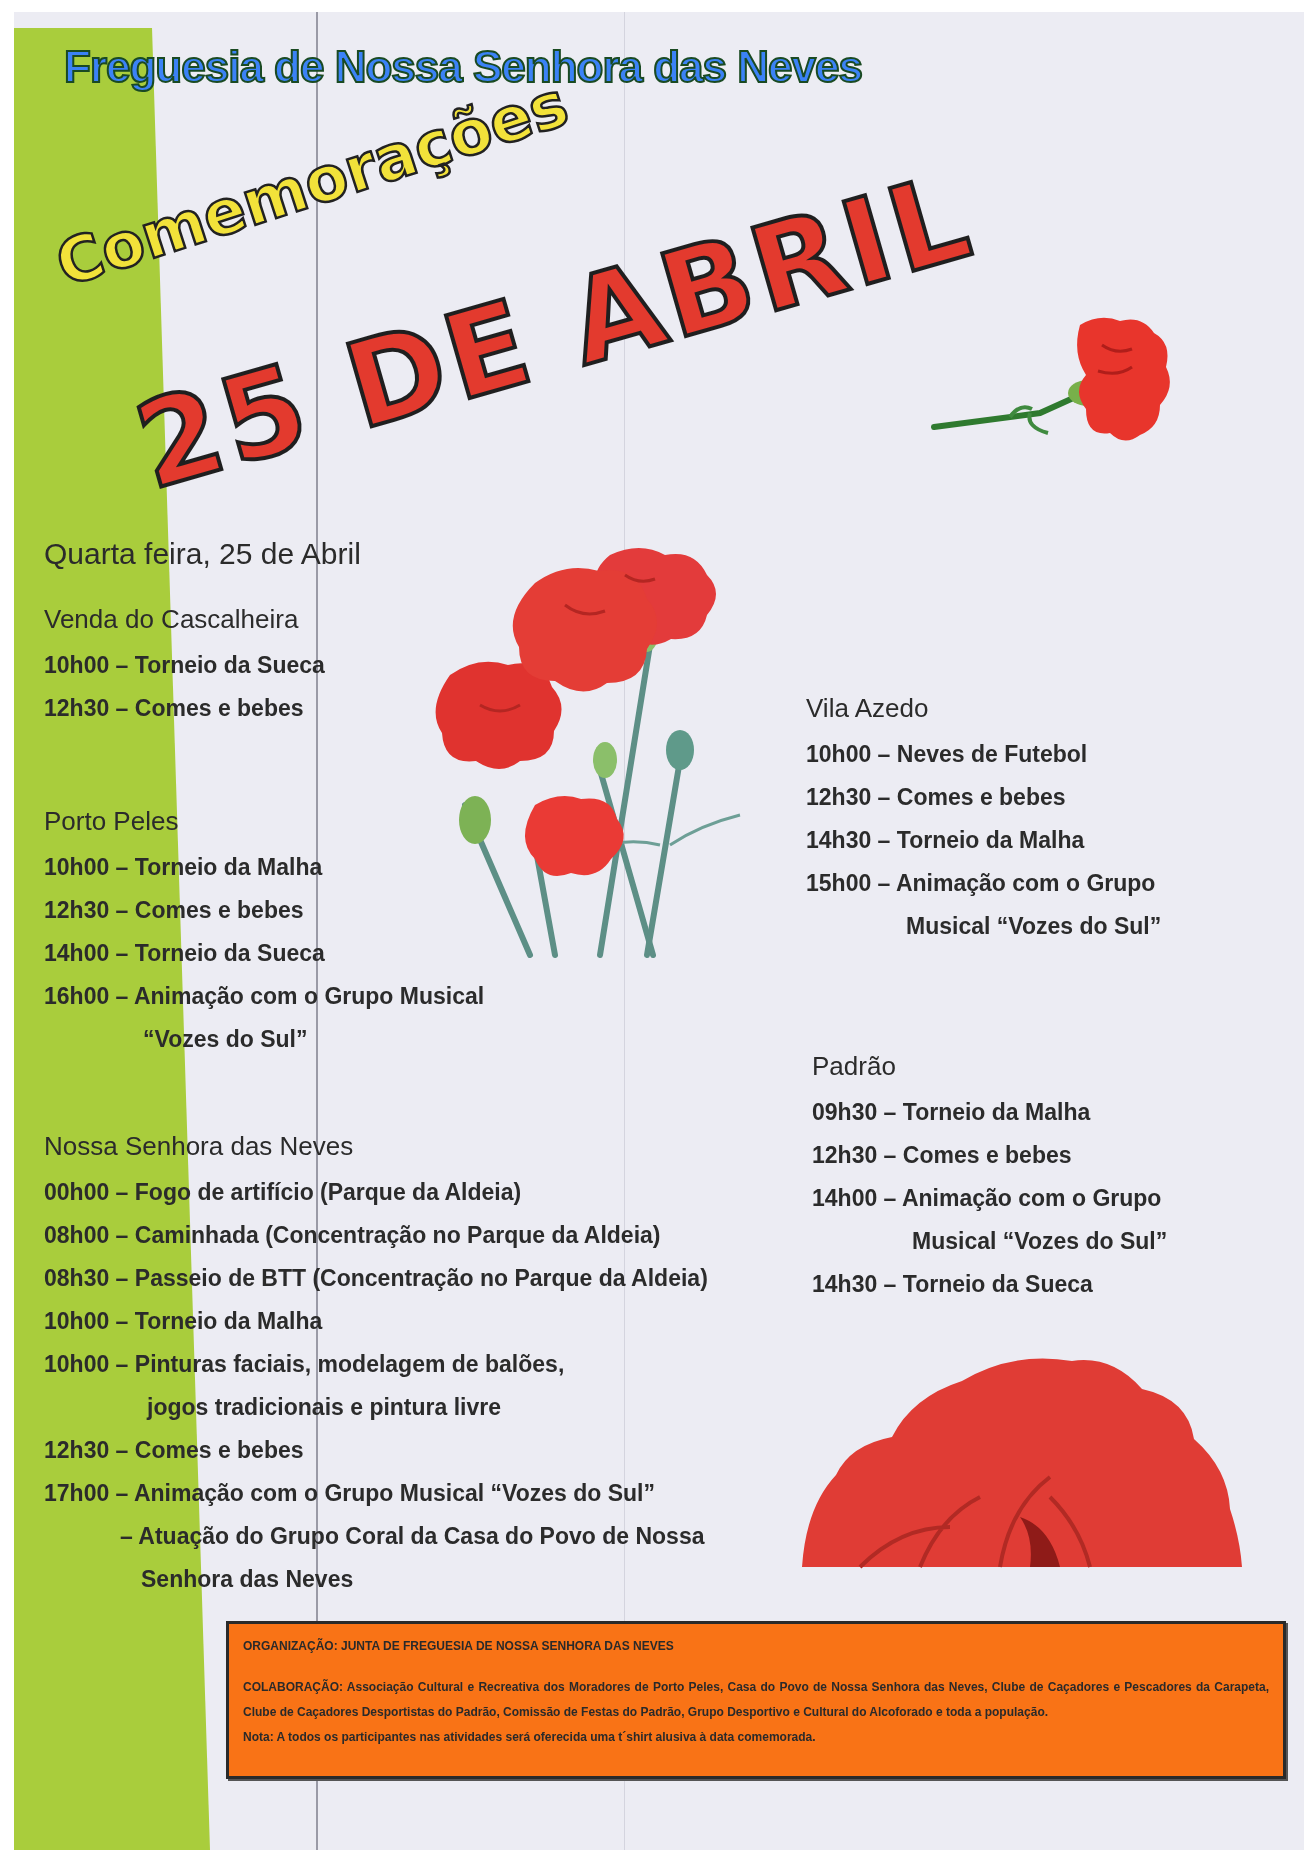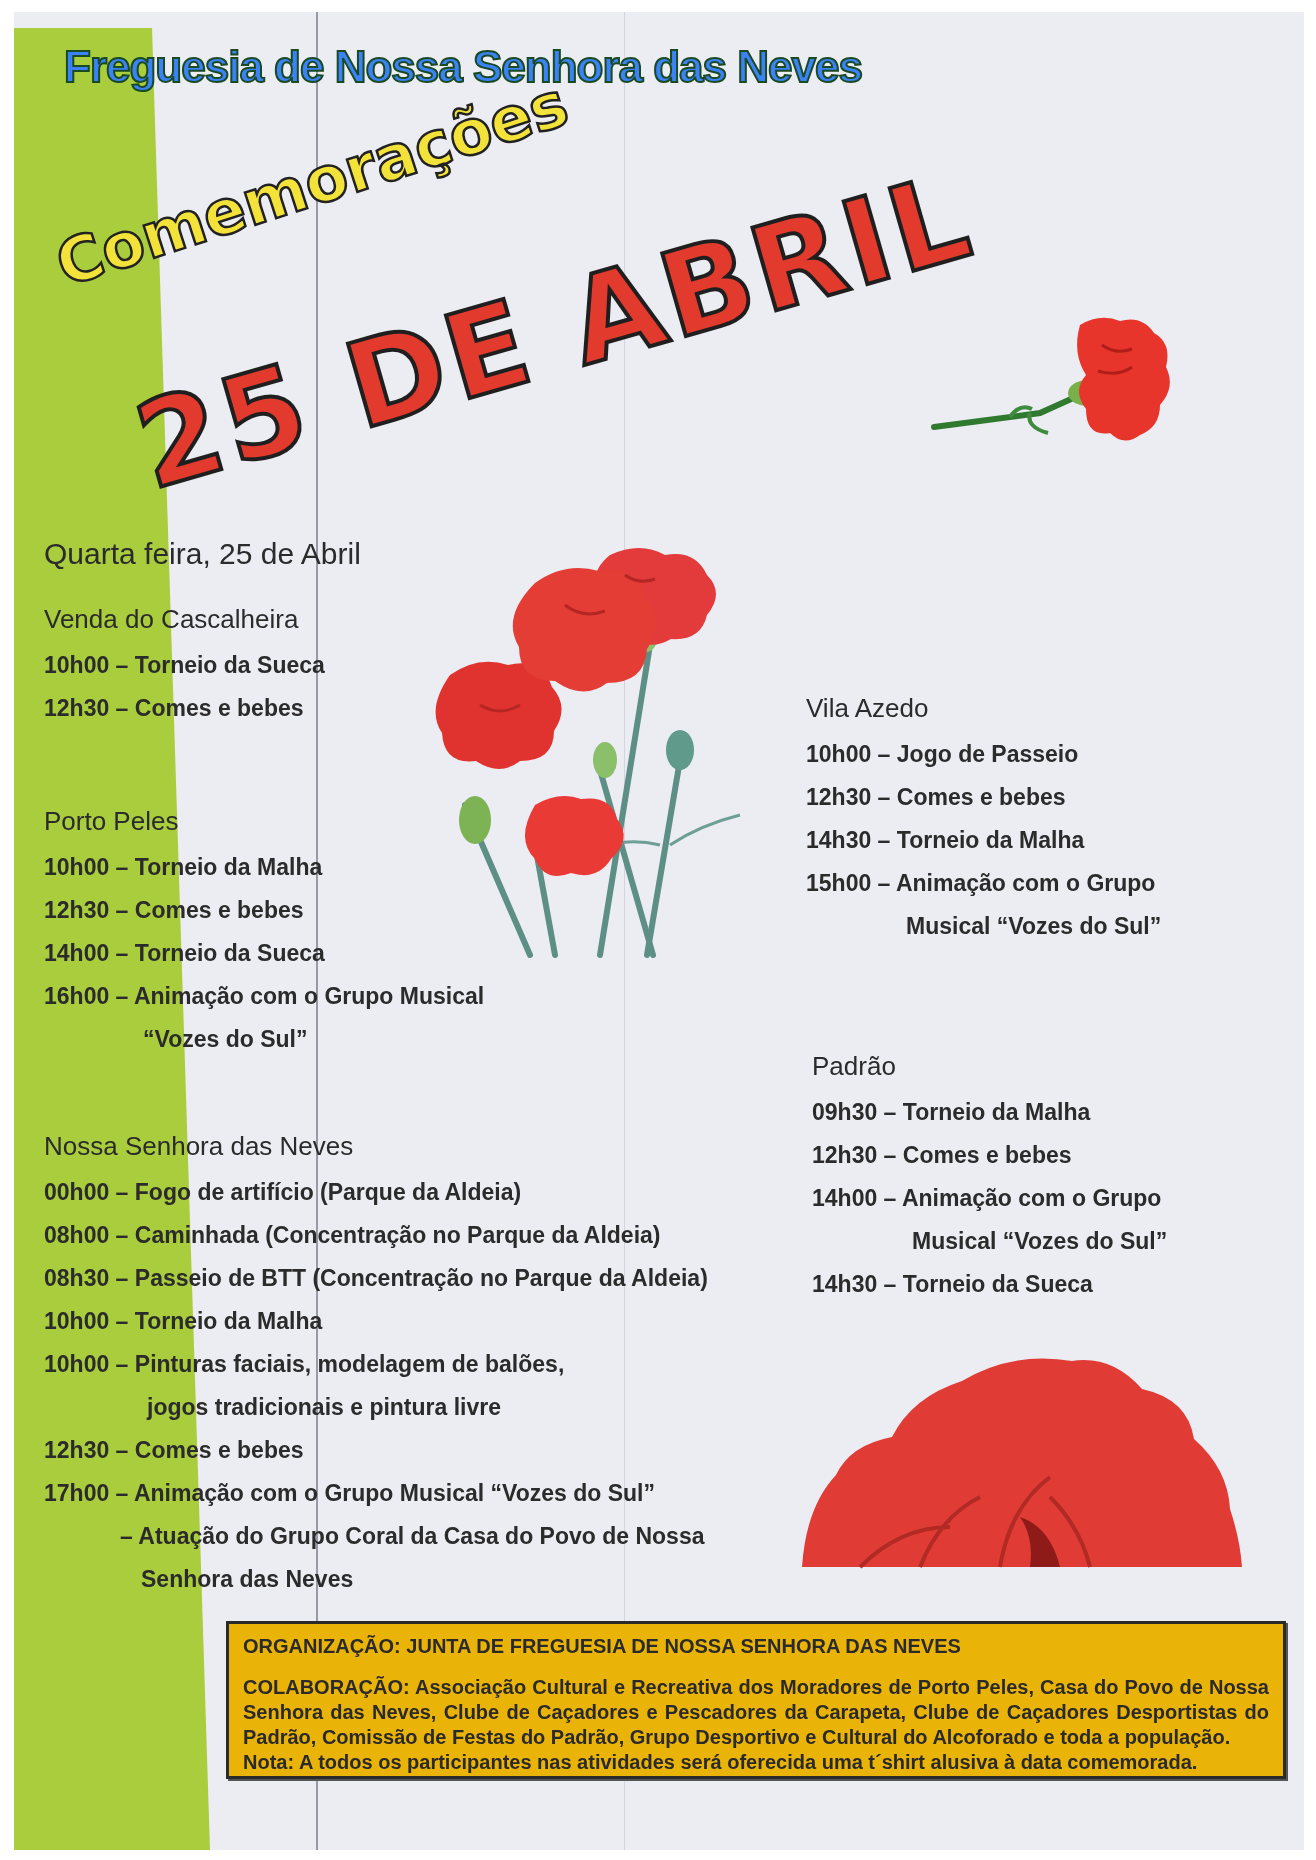--- a/index.html
+++ b/index.html
@@ -15,23 +15,23 @@
   .comem{position:absolute;left:70px;top:228px;font-size:62px;font-weight:bold;color:#f2e23a;
        -webkit-text-stroke:2.5px #222;transform:rotate(-18deg);transform-origin:left bottom;
        font-family:"DejaVu Sans",sans-serif;white-space:nowrap;}
   .big-date{position:absolute;left:160px;top:378px;font-size:118px;font-weight:bold;color:#e33a2e;
        -webkit-text-stroke:4px #1f1f1f;transform:rotate(-16deg);transform-origin:left bottom;
        font-family:"DejaVu Sans",sans-serif;white-space:nowrap;letter-spacing:4px;}
   .txt{position:absolute;white-space:nowrap;font-weight:normal;font-size:23px;color:#2b2b2b;}
   .h-day{font-size:30px;}
   .h-loc{font-size:26px;}
   .row{position:absolute;white-space:nowrap;font-weight:bold;font-size:23px;color:#2b2b2b;}
-  .info-box{position:absolute;left:226px;top:1621px;width:1060px;height:158px;background:#eab308;
+  .info-box{position:absolute;left:226px;top:1621px;width:1060px;height:158px;background:#f97316;
        border:3px solid #2a2a2a;box-sizing:border-box;box-shadow:2px 2px 0 #555;
-       font-size:20px;font-weight:bold;color:#2a2a2a;padding:10px 14px;}
+       font-size:12px;font-weight:bold;color:#2a2a2a;padding:10px 14px;}
   .info-box p{margin:0;line-height:25px;}
   .info-box .org{margin-bottom:16px;}
   .info-box .col{text-align:justify;text-align-last:left;}
   .flower{position:absolute;}
 </style>
 </head>
 <body>
 
 <div class="page"></div>
 <div class="green-bar"></div>
@@ -96,21 +96,21 @@
 <div class="row" style="left:44px;top:1265px;"><span>08h30 –</span> <span>Passeio de BTT (Concentração no Parque da Aldeia)</span></div>
 <div class="row" style="left:44px;top:1308px;"><span>10h00 –</span> <span>Torneio da Malha</span></div>
 <div class="row" style="left:44px;top:1351px;"><span>10h00 –</span> <span>Pinturas faciais, modelagem de balões,</span></div>
 <div class="row" style="left:147px;top:1394px;">jogos tradicionais e pintura livre</div>
 <div class="row" style="left:44px;top:1437px;"><span>12h30 –</span> <span>Comes e bebes</span></div>
 <div class="row" style="left:44px;top:1480px;"><span>17h00 –</span> <span>Animação com o Grupo Musical “Vozes do Sul”</span></div>
 <div class="row" style="left:120px;top:1523px;">– Atuação do Grupo Coral da Casa do Povo de Nossa</div>
 <div class="row" style="left:141px;top:1566px;">Senhora das Neves</div>
 
 <div class="txt h-loc" style="left:806px;top:693px;text-align:right;">Vila Azedo</div>
-<div class="row" style="left:806px;top:741px;"><span>10h00 –</span> <span>Jogo de Passeio</span></div>
+<div class="row" style="left:806px;top:741px;"><span>10h00 –</span> <span>Neves de Futebol</span></div>
 <div class="row" style="left:806px;top:784px;"><span>12h30 –</span> <span>Comes e bebes</span></div>
 <div class="row" style="left:806px;top:827px;"><span>14h30 –</span> <span>Torneio da Malha</span></div>
 <div class="row" style="left:806px;top:870px;"><span>15h00 –</span> <span>Animação com o Grupo</span></div>
 <div class="row" style="left:906px;top:913px;">Musical “Vozes do Sul”</div>
 
 <div class="txt h-loc" style="left:812px;top:1051px;">Padrão</div>
 <div class="row" style="left:812px;top:1099px;"><span>09h30 –</span> <span>Torneio da Malha</span></div>
 <div class="row" style="left:812px;top:1142px;"><span>12h30 –</span> <span>Comes e bebes</span></div>
 <div class="row" style="left:812px;top:1185px;"><span>14h00 –</span> <span>Animação com o Grupo</span></div>
 <div class="row" style="left:912px;top:1228px;">Musical “Vozes do Sul”</div>

